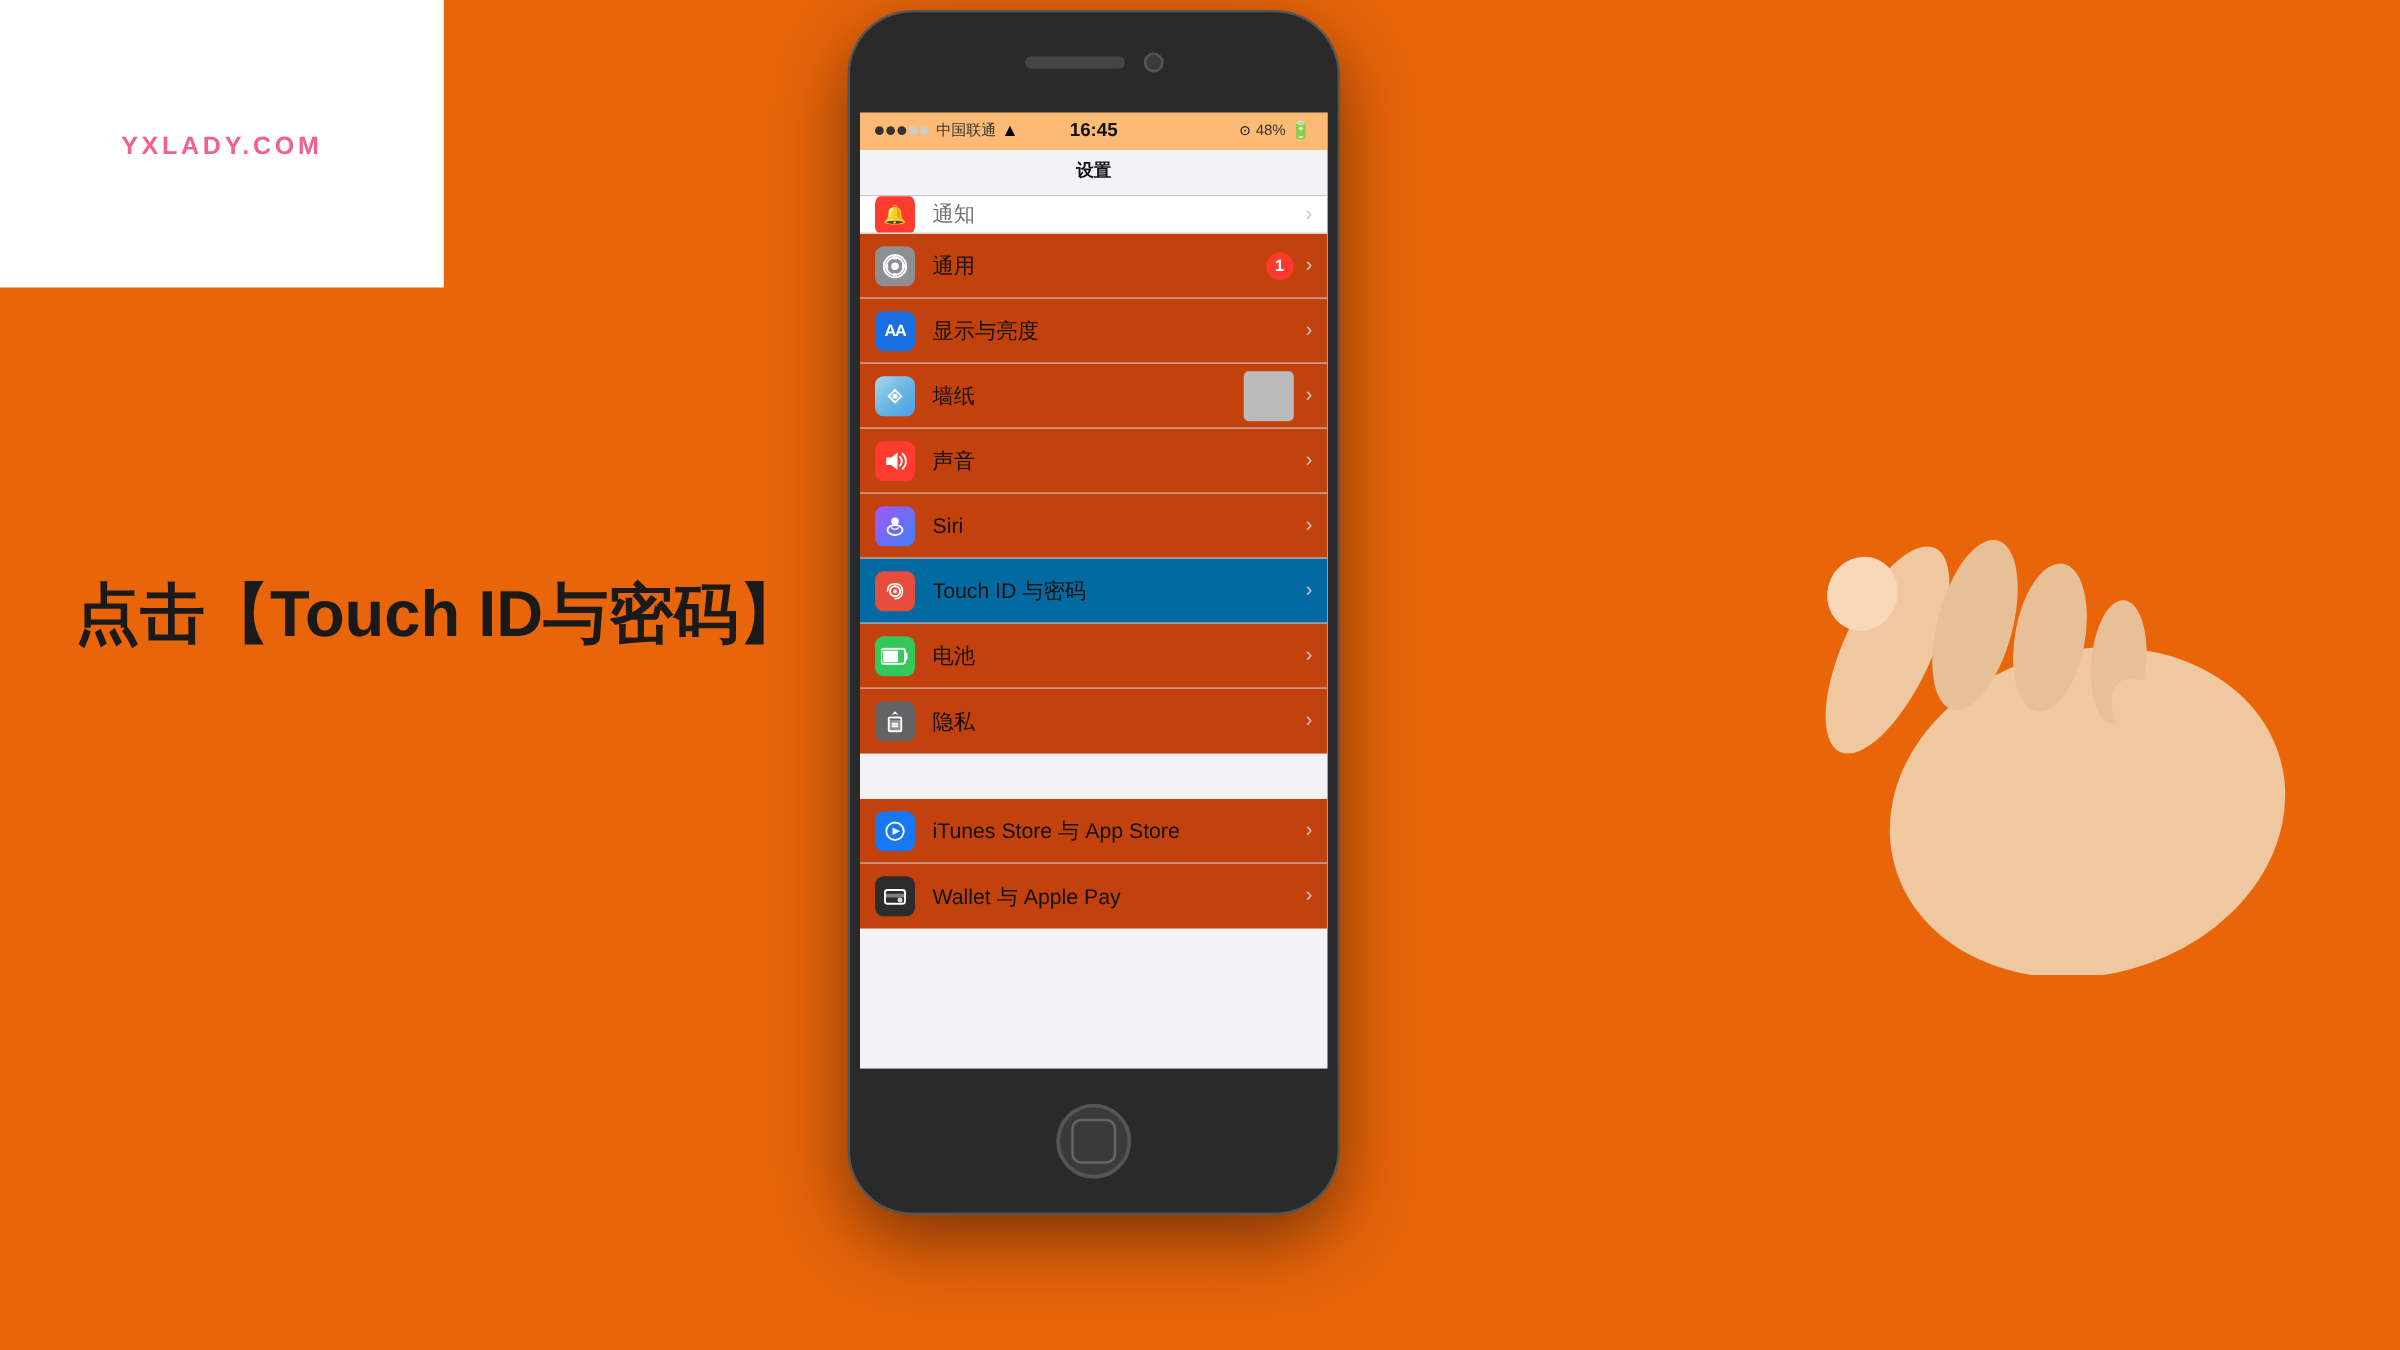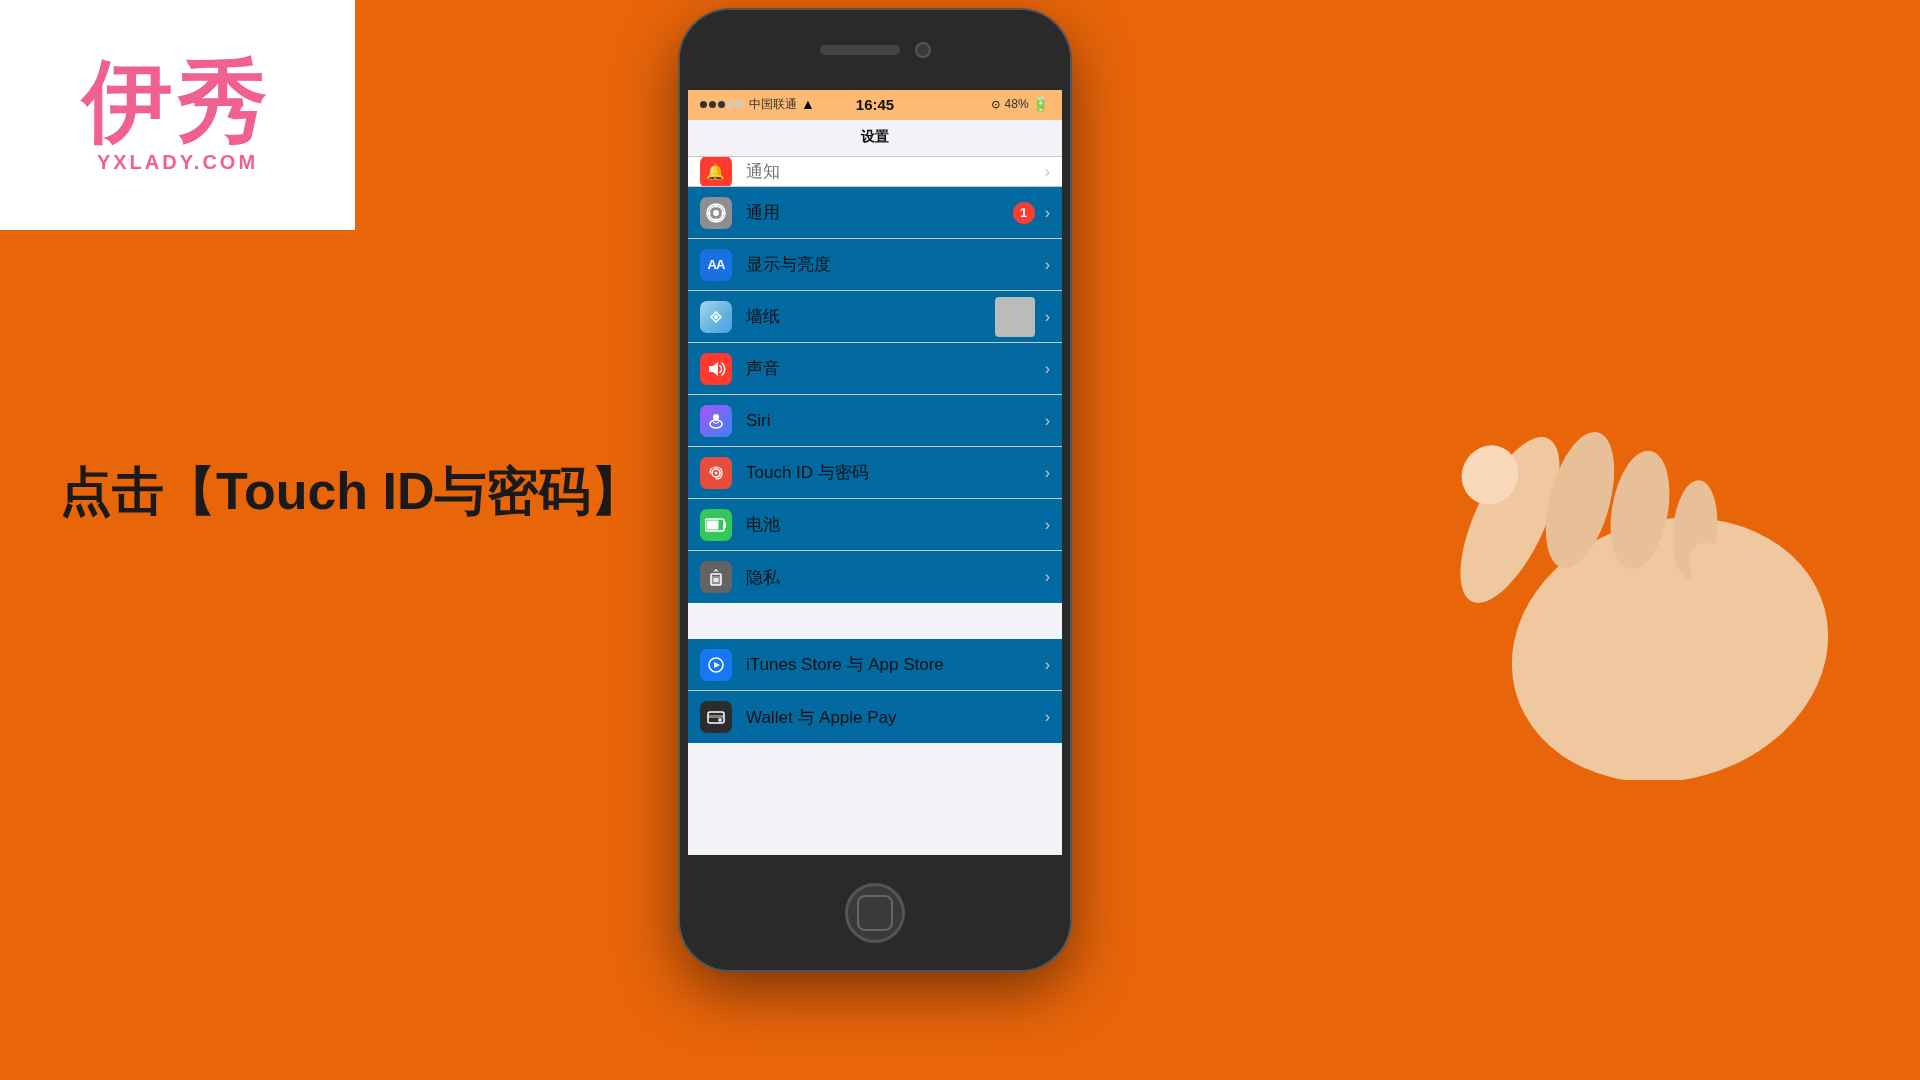--- a/index.html
+++ b/index.html
@@ -179,21 +179,21 @@
       background: white;
       overflow: hidden;
     }
 
     .settings-item {
       display: flex;
       align-items: center;
       padding: 0 12px;
       height: 52px;
       border-bottom: 0.5px solid #c8c8cc;
-      background: #0369a1;
+      background: #c2410c;
       position: relative;
     }
 
     .settings-item:last-child {
       border-bottom: none;
     }
 
     .item-icon {
       width: 32px;
       height: 32px;
@@ -301,21 +301,20 @@
       border: 2px solid #666;
     }
 
   </style>
 </head>
 <body>
 
 <div style="position:absolute;inset:0;background:#E8650A;"></div>
 
 <div class="logo-area">
-  <div class="logo-chinese">伊秀</div>
   <div class="logo-english">YXLADY.COM</div>
 </div>
 
 <div class="instruction-text">点击【Touch  ID与密码】</div>
 
 <div class="phone-wrapper">
   <div class="phone-outer">
 
     <div class="phone-top-bar">
       <div class="phone-speaker"></div>

